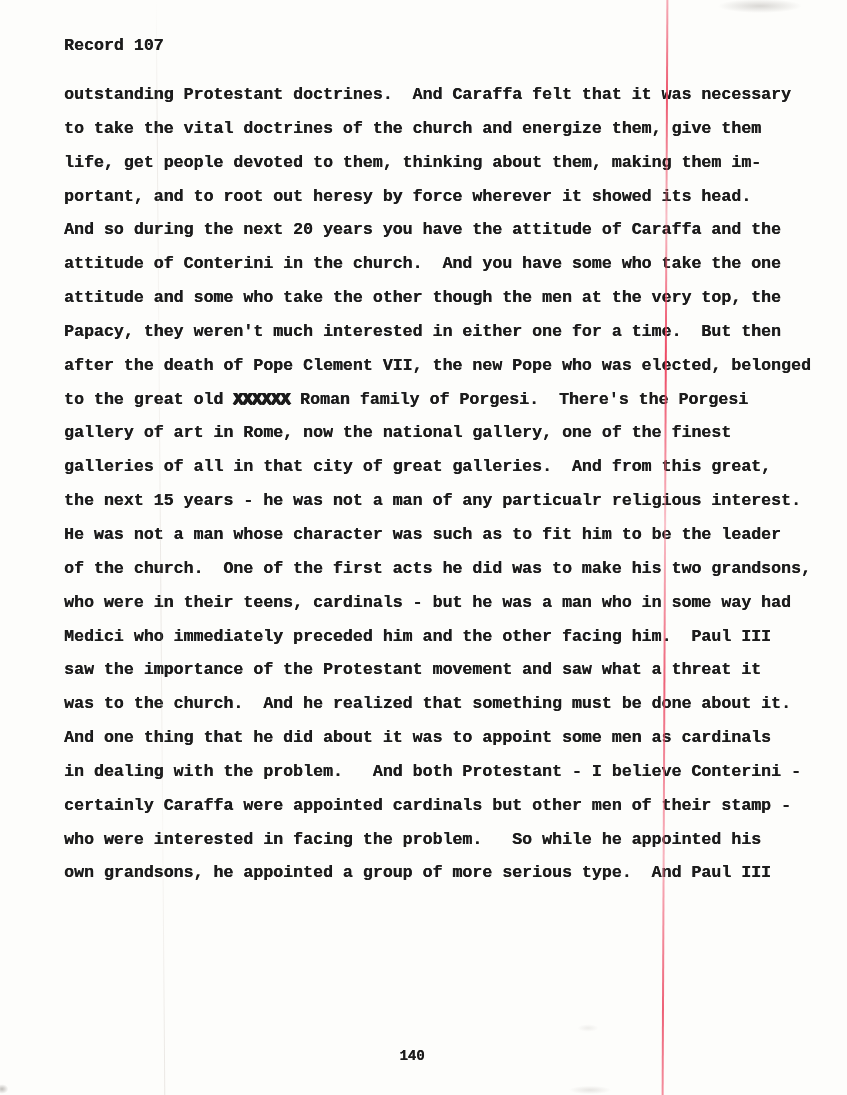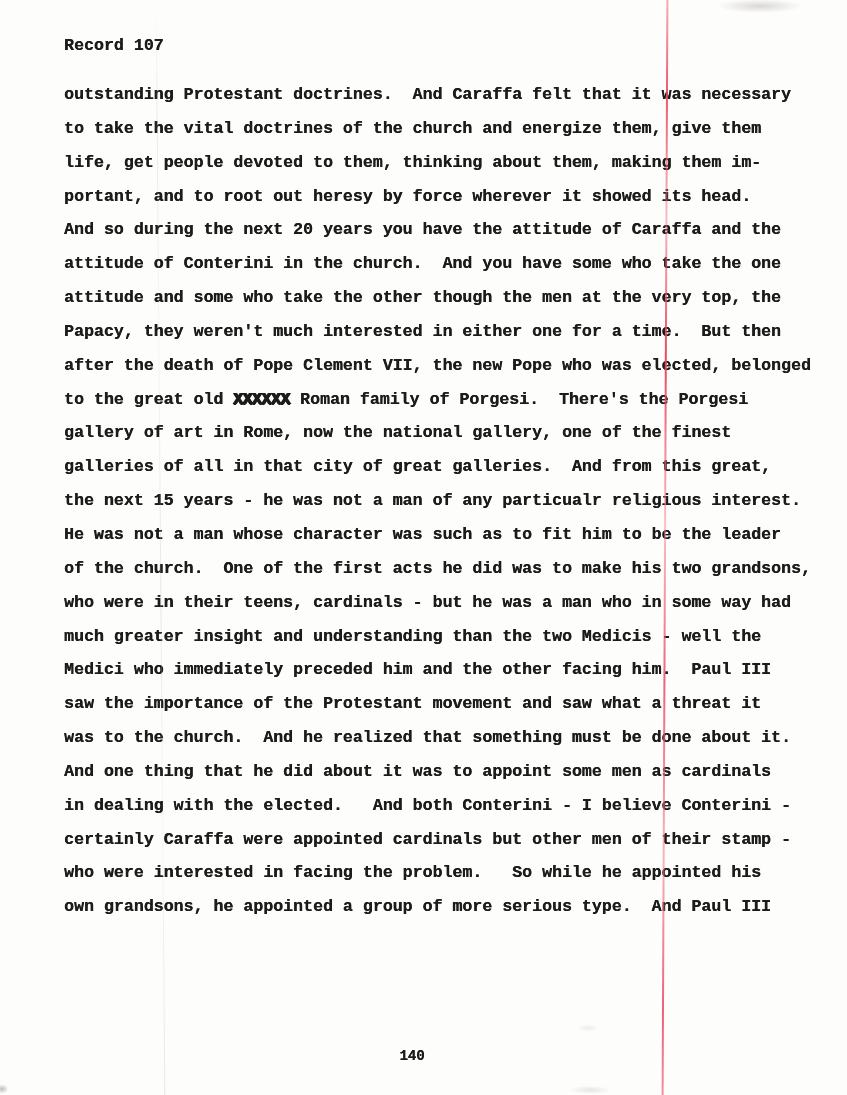--- a/index.html
+++ b/index.html
@@ -120,26 +120,25 @@
       <div class="tline">attitude and some who take the other though the men at the very top, the</div>
       <div class="tline">Papacy, they weren't much interested in either one for a time.  But then</div>
       <div class="tline">after the death of Pope Clement VII, the new Pope who was elected, belonged</div>
       <div class="tline">to the great old <span class="overtype">XXXXXX</span> Roman family of Porgesi.  There's the Porgesi</div>
       <div class="tline">gallery of art in Rome, now the national gallery, one of the finest</div>
       <div class="tline">galleries of all in that city of great galleries.  And from this great,</div>
       <div class="tline">the next 15 years - he was not a man of any particualr religious interest.</div>
       <div class="tline">He was not a man whose character was such as to fit him to be the leader</div>
       <div class="tline">of the church.  One of the first acts he did was to make his two grandsons,</div>
       <div class="tline">who were in their teens, cardinals - but he was a man who in some way had</div>
-      <div class="tline">much greater insight and understanding than the two Medicis - well the</div>
       <div class="tline">Medici who immediately preceded him and the other facing him.  Paul III</div>
       <div class="tline">saw the importance of the Protestant movement and saw what a threat it</div>
       <div class="tline">was to the church.  And he realized that something must be done about it.</div>
       <div class="tline">And one thing that he did about it was to appoint some men as cardinals</div>
-      <div class="tline">in dealing with the elected.   And both Conterini - I believe Conterini -</div>
+      <div class="tline">in dealing with the problem.   And both Protestant - I believe Conterini -</div>
       <div class="tline">certainly Caraffa were appointed cardinals but other men of their stamp -</div>
       <div class="tline">who were interested in facing the problem.   So while he appointed his</div>
       <div class="tline">own grandsons, he appointed a group of more serious type.  And Paul III</div>
     </div>
 
   <div class="page-number">140</div>
 
   <div class="red-margin-line"></div>
 
   <div class="scan-crease"></div>

